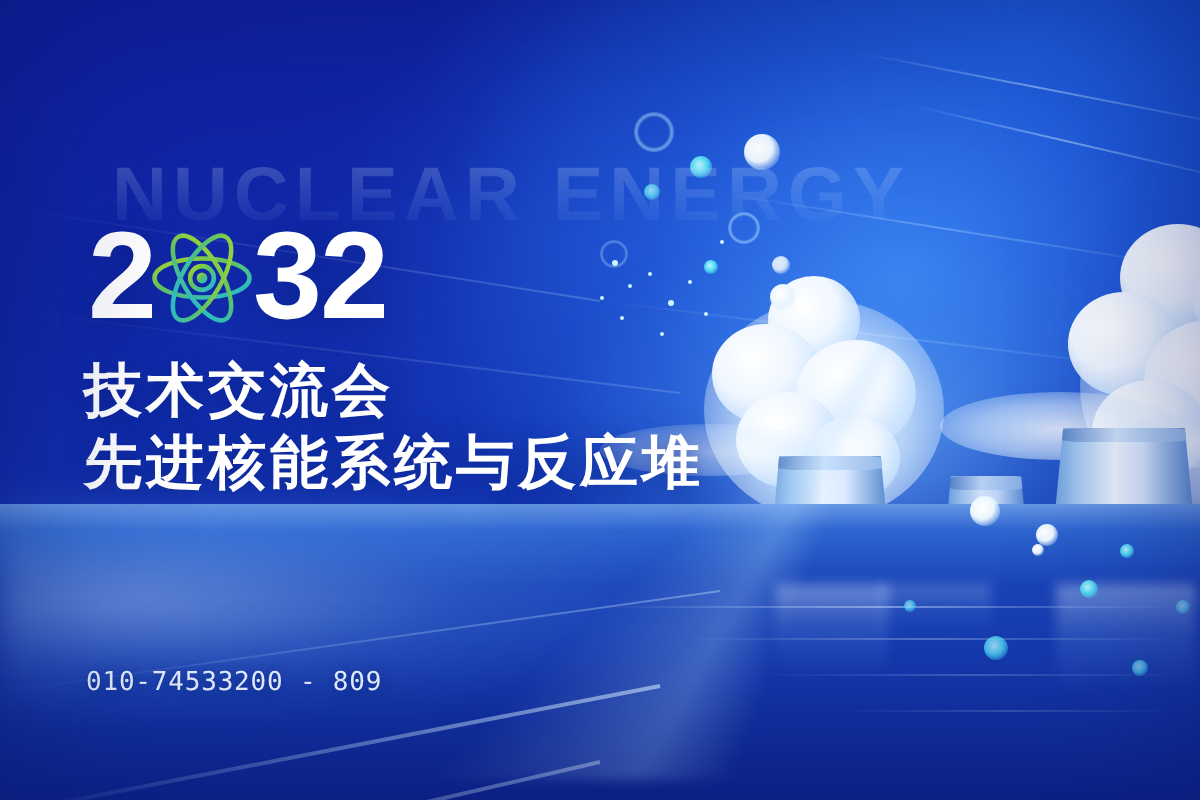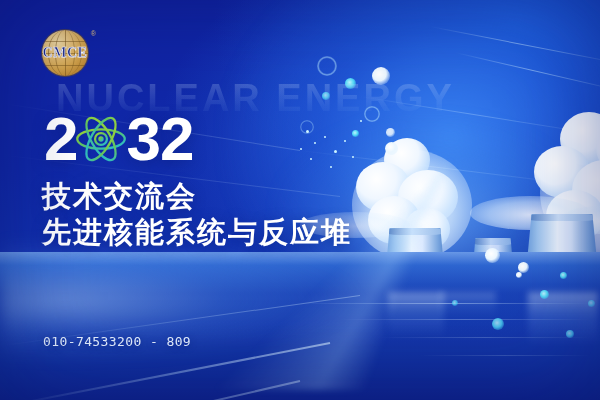--- a/index.html
+++ b/index.html
@@ -201,32 +201,20 @@
   <span class="spark" style="left:314px;top:142px;width:2px;height:2px;"></span>
   <span class="spark" style="left:324px;top:136px;width:2px;height:2px;"></span>
   <span class="spark" style="left:334px;top:150px;width:3px;height:3px;"></span>
   <span class="spark" style="left:344px;top:140px;width:2px;height:2px;"></span>
   <span class="spark" style="left:310px;top:158px;width:2px;height:2px;"></span>
   <span class="spark" style="left:352px;top:156px;width:2px;height:2px;"></span>
   <span class="spark" style="left:330px;top:166px;width:2px;height:2px;"></span>
   <span class="spark" style="left:300px;top:148px;width:2px;height:2px;"></span>
   <span class="spark" style="left:360px;top:120px;width:2px;height:2px;"></span>
 
-  <div class="logo">
-    <div class="globe">
-      <div class="meridian" style="left:50%;"></div>
-      <div class="meridian" style="left:28%;border-radius:50%;width:44%;border-right:1px solid rgba(120,84,22,.45);"></div>
-      <div class="meridian" style="left:12%;border-radius:50%;width:76%;border-right:1px solid rgba(120,84,22,.35);"></div>
-      <div class="parallel" style="top:24%;"></div>
-      <div class="parallel" style="top:50%;"></div>
-      <div class="parallel" style="top:76%;"></div>
-      <div class="cmce">CMCE</div>
-    </div>
-    <div class="reg">®</div>
-  </div>
 
   <div class="watermark">NUCLEAR ENERGY</div>
 
   <div class="year">
     <span class="d">2</span>
     <span class="atom">
       <svg viewBox="0 0 100 100" width="54" height="54" aria-hidden="true">
         <defs>
           <linearGradient id="ag" x1="0" y1="0" x2="1" y2="1">
             <stop offset="0%" stop-color="#a8d62e"></stop>

